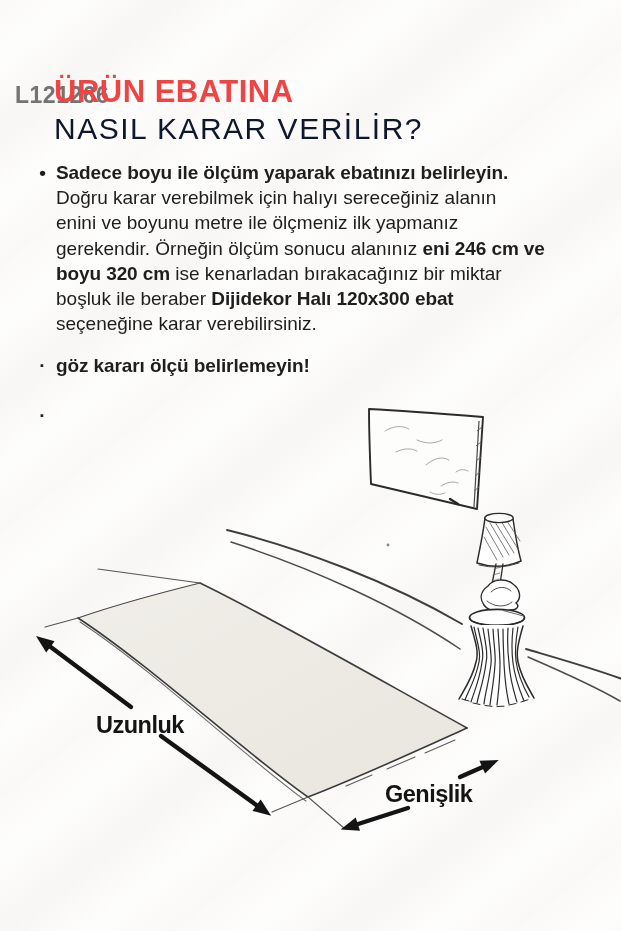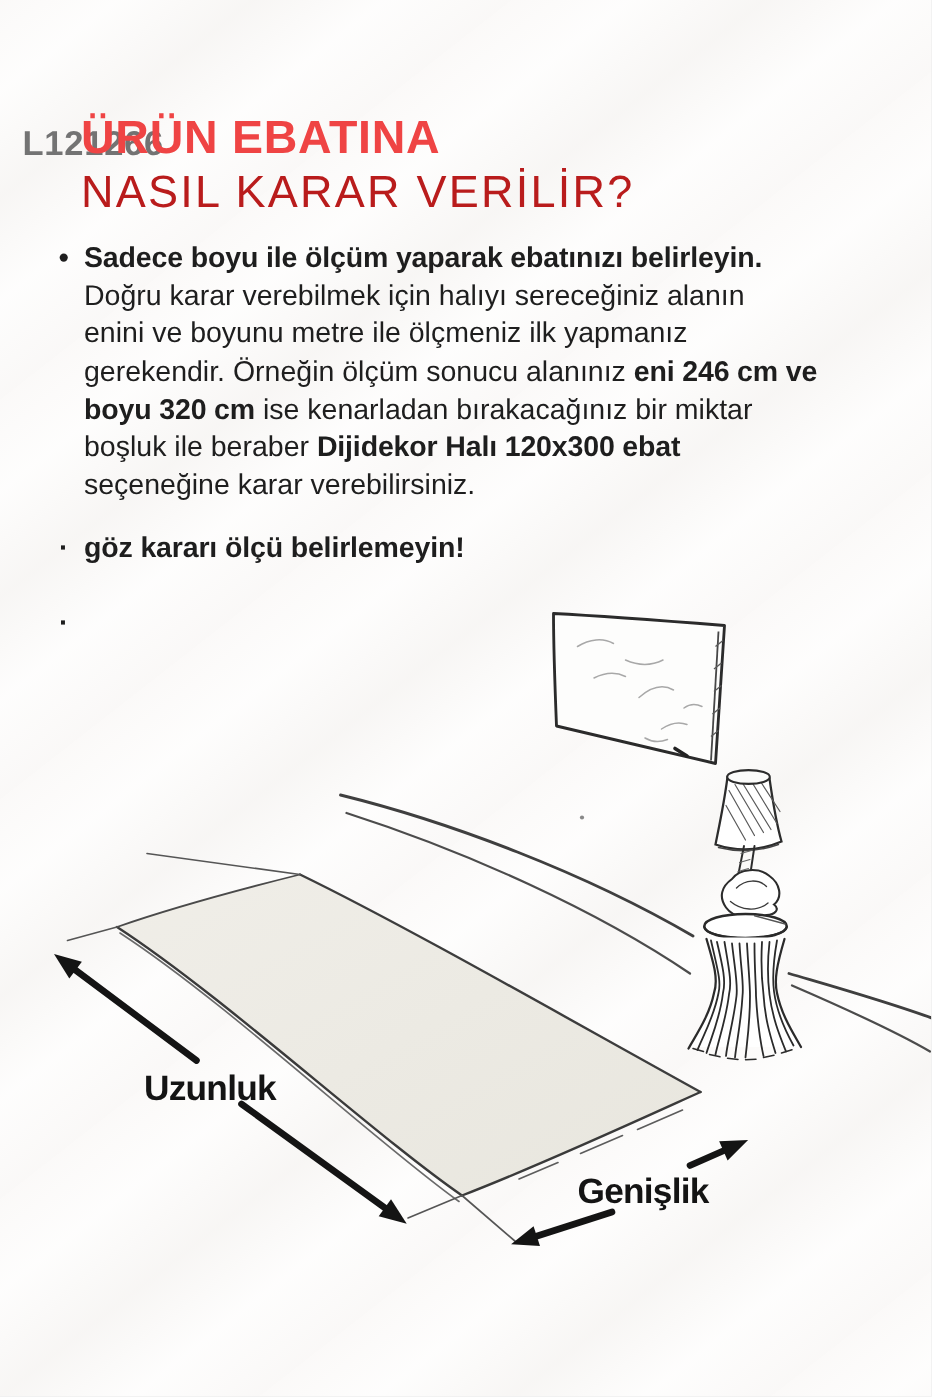--- a/index.html
+++ b/index.html
@@ -19,21 +19,21 @@
     position:absolute;left:15px;top:82px;z-index:1;
     font-size:23px;font-weight:700;color:#737373;letter-spacing:.5px;
   }
   .header{position:absolute;left:54px;top:74px;z-index:2;}
   .header h1{
     margin:0;font-size:31px;line-height:36px;font-weight:800;
     letter-spacing:.5px;color:#ef4444;
   }
   .header h2{
     margin:1px 0 0 0;font-size:30px;line-height:36px;font-weight:400;
-    letter-spacing:1.5px;color:#b91c1c;
+    letter-spacing:1.5px;color:#0f172a;
   }
   .bullets{position:absolute;left:36px;top:160px;width:550px;z-index:2;}
   .bullet{display:flex;gap:7px;font-size:19px;line-height:25.2px;}
   .bullet + .bullet{margin-top:17px;}
   .bullet:nth-child(3){margin-top:24px;}
   .marker{width:13px;flex:0 0 13px;font-weight:700;text-align:center;}
   .b{font-weight:800;letter-spacing:-.1px;}
   .illustration{position:absolute;left:0;top:395px;width:491px;height:536px;z-index:1;}
   .illustration svg{display:block;}
   .sketch-label{

